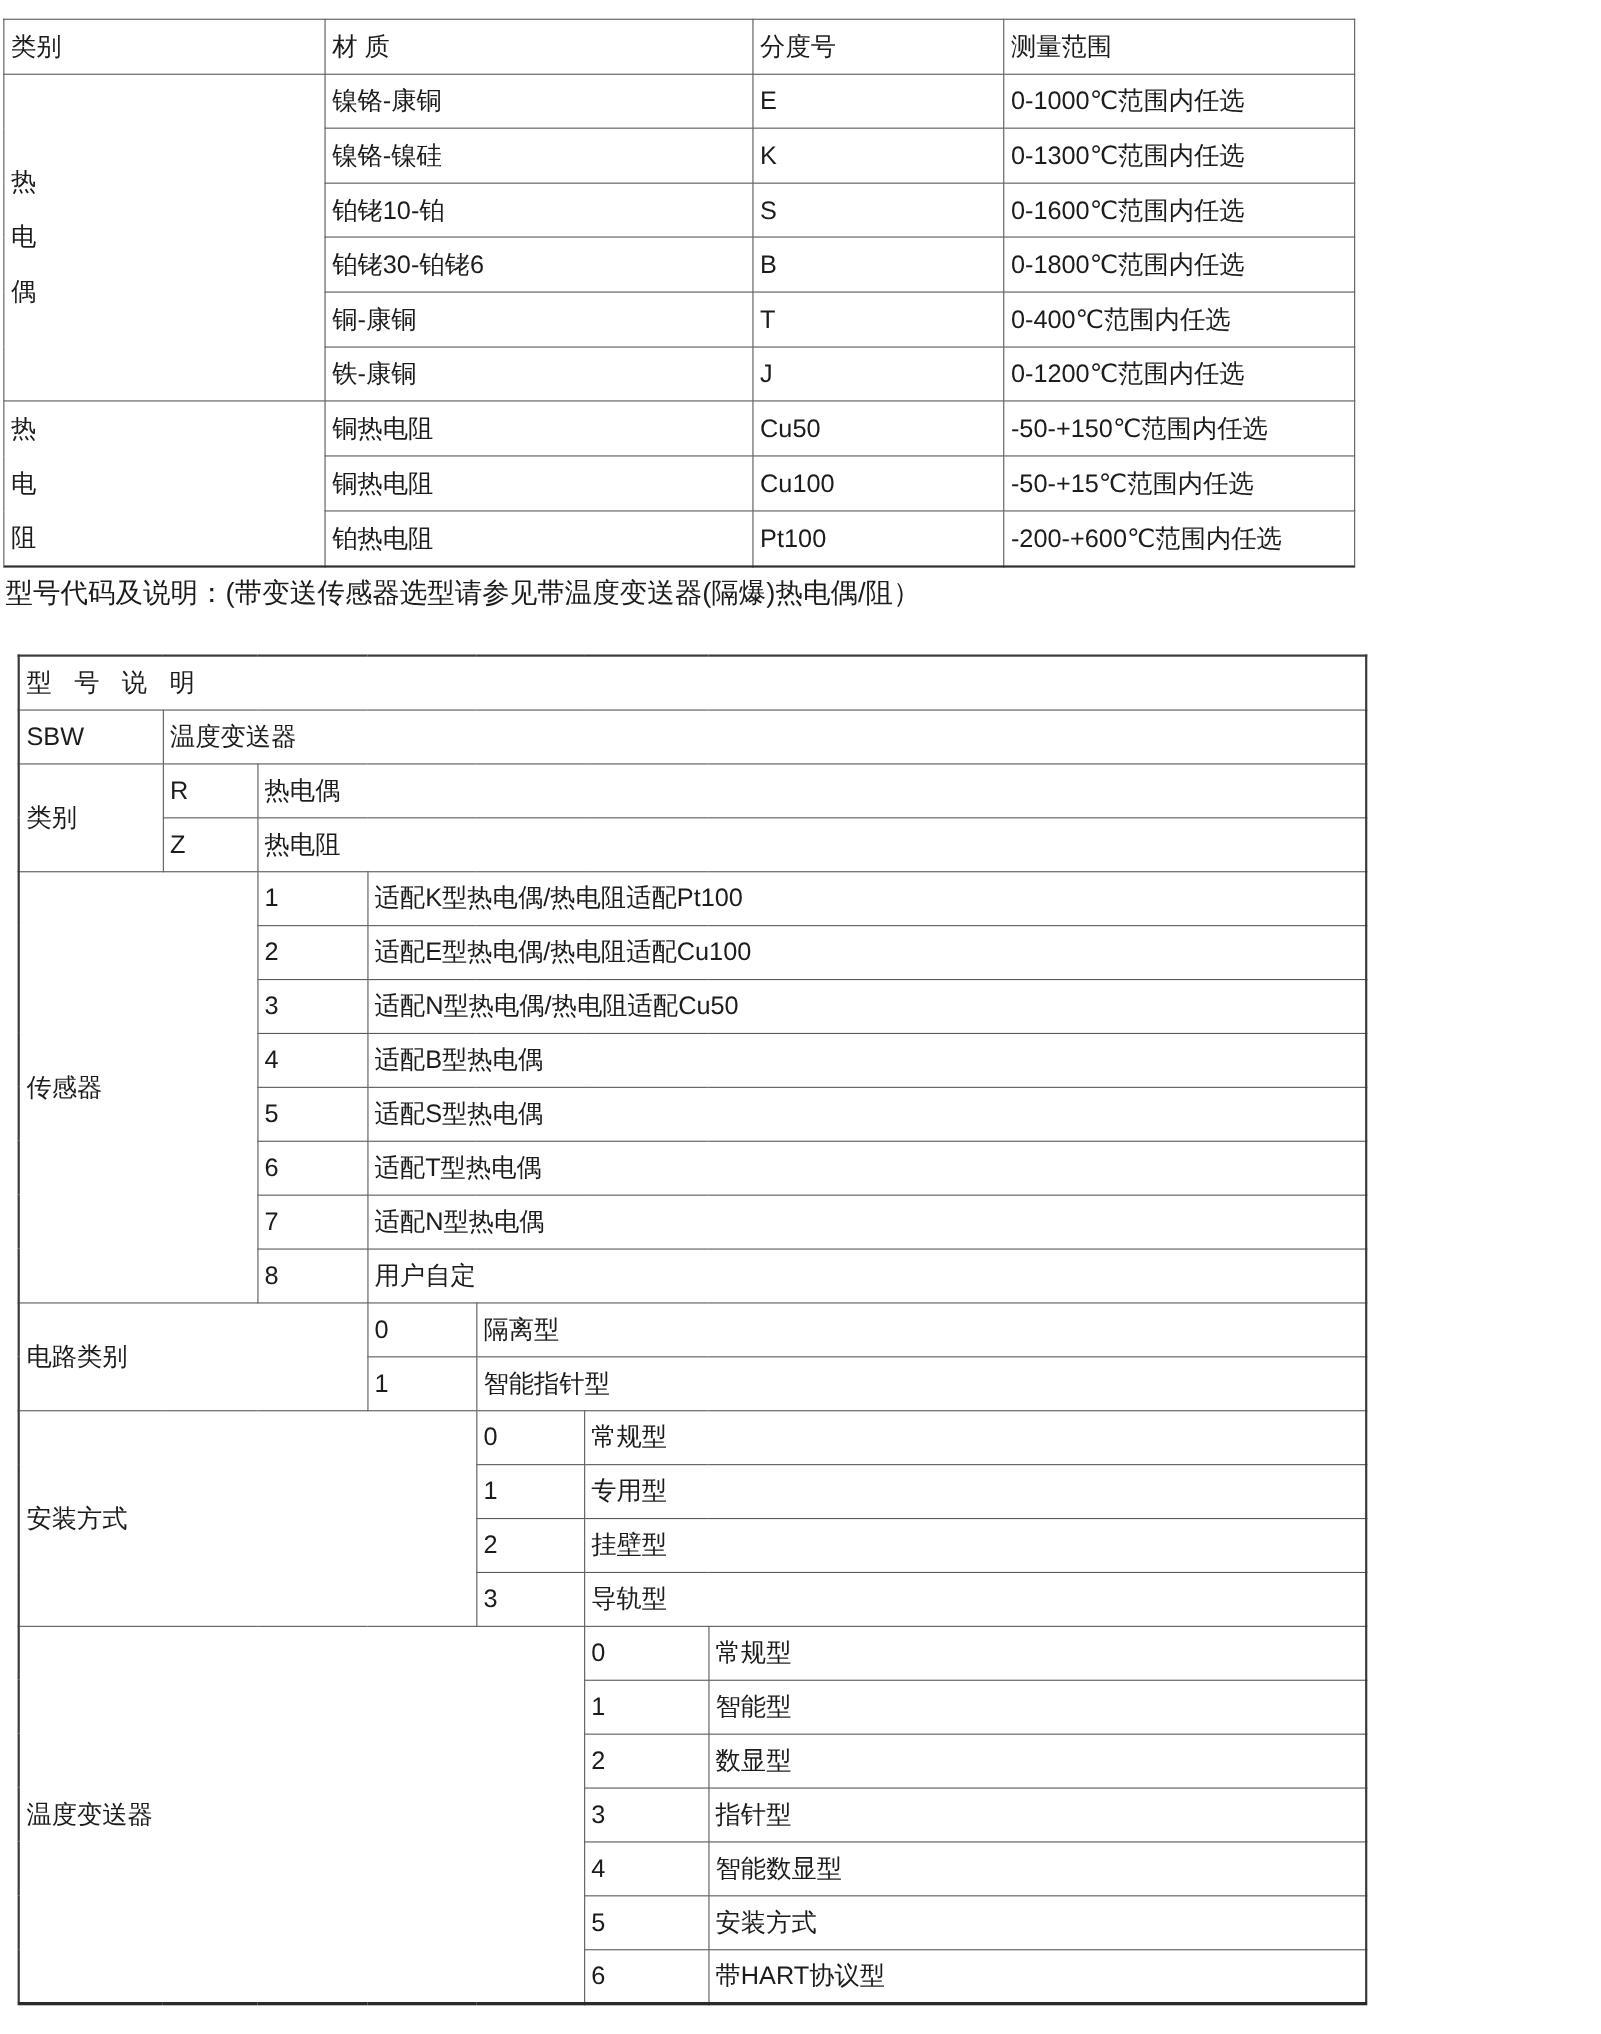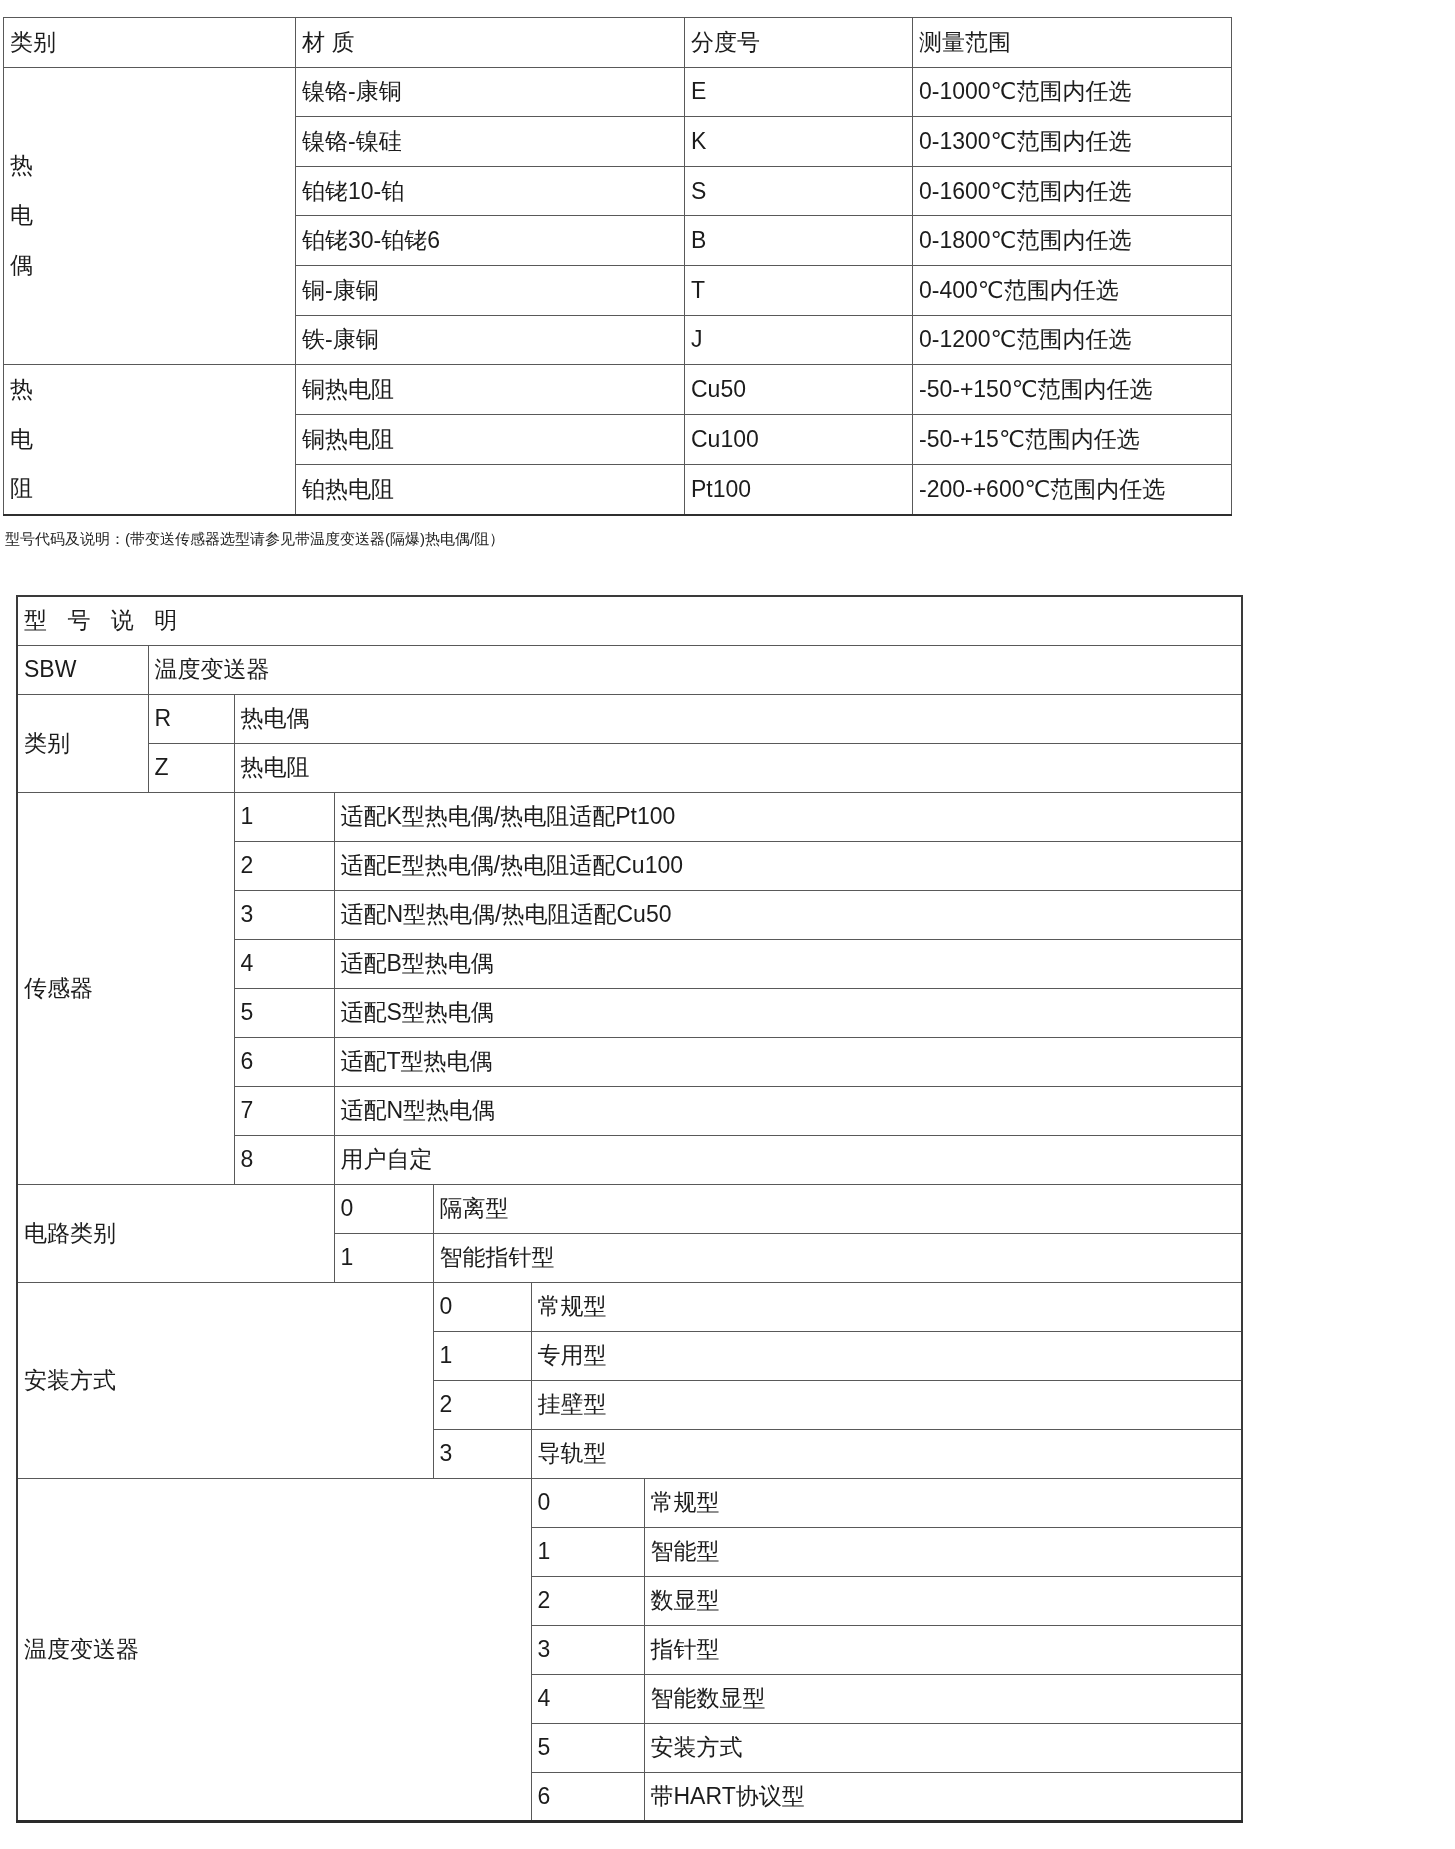--- a/index.html
+++ b/index.html
@@ -15,21 +15,21 @@
     font-weight:normal;text-align:left;vertical-align:middle;
     overflow:hidden;white-space:nowrap;
     font-size:23px;color:#1c1c1c;
   }
   #t1{left:3px;top:17px;width:1228px;border-top:1px solid #4a4a4a;border-bottom:2px solid #2f2f2f;}
   #t1 tr{height:49.6px;}
   #t2{left:16px;top:595px;width:1225px;border:2px solid #3a3a3a;border-bottom:3px solid #2a2a2a;}
   #t2 tr{height:49px;}
   .cat-cell{white-space:pre-line;line-height:49.6px;}
   .t2-title{letter-spacing:7px;}
-  .caption{position:absolute;left:5px;top:523px;line-height:32px;font-size:15px;color:#1c1c1c;}
+  .caption{position:absolute;left:5px;top:523px;line-height:32px;font-size:25px;color:#1c1c1c;}
 </style>
 </head>
 <body>
 
 <table id="t1">
   <colgroup>
     <col style="width:292px">
       <col style="width:389px">
       <col style="width:228px">
       <col style="width:319px">

